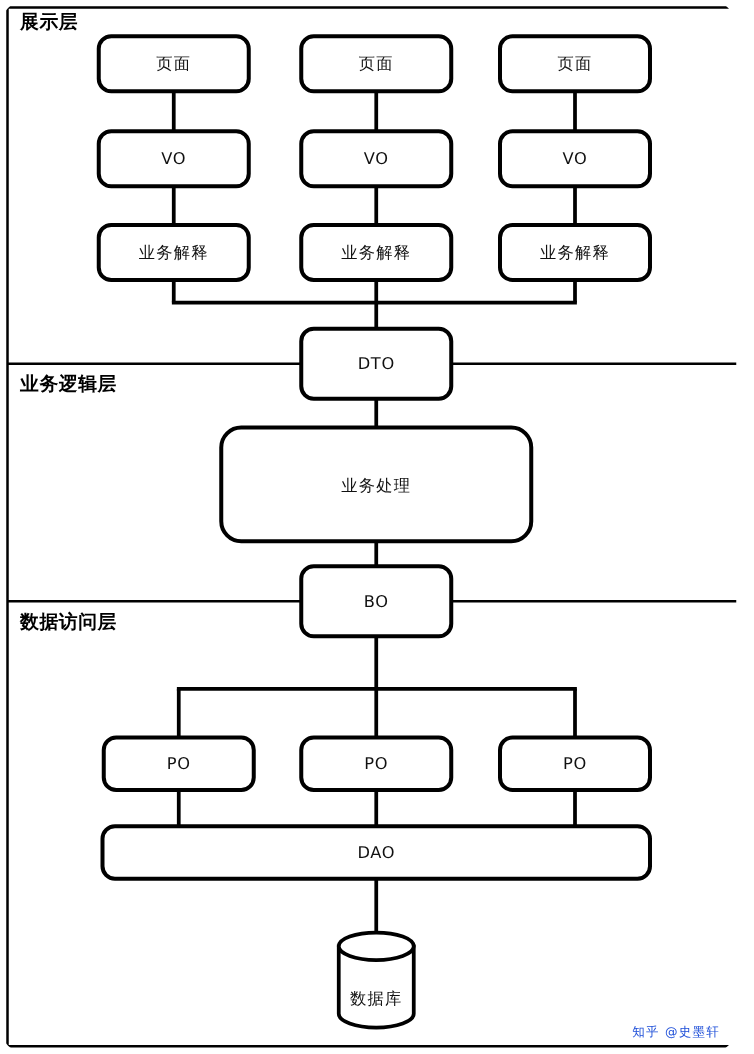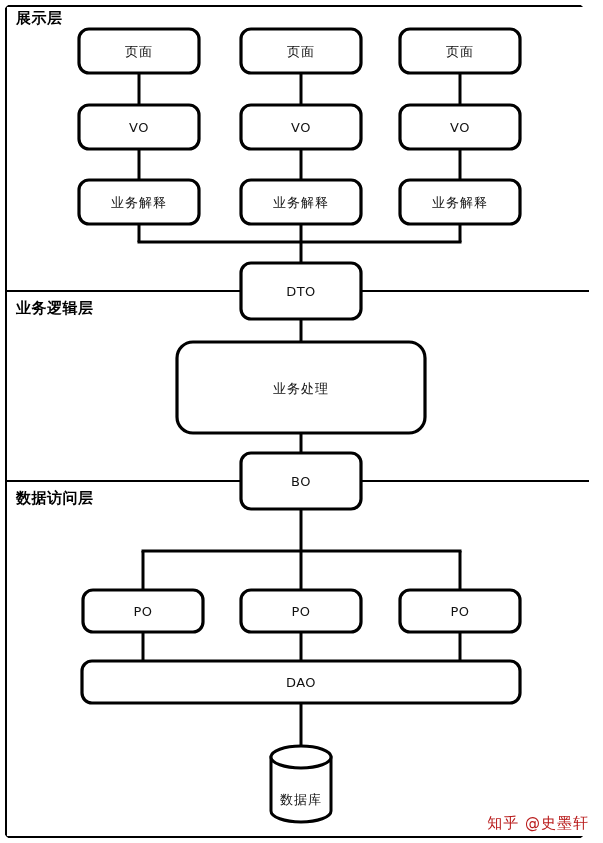--- a/index.html
+++ b/index.html
@@ -77,25 +77,25 @@
   .layer-label {
     font-family: "DejaVu Sans", "Liberation Sans", sans-serif;
     font-size: 15px;
     font-weight: bold;
     fill: #000000;
     dominant-baseline: middle;
     letter-spacing: 0.5px;
   }
   .watermark {
     position: absolute;
-    right: 0;
+    right: 13px;
     bottom: 10px;
     font-family: "DejaVu Sans", "Liberation Sans", sans-serif;
-    font-size: 15px;
-    color: #b91c1c;
+    font-size: 10px;
+    color: #1d4ed8;
     letter-spacing: 1px;
     white-space: nowrap;
     user-select: none;
   }
 </style>
 </head>
 <body>
 
 <div id="canvas">
 

